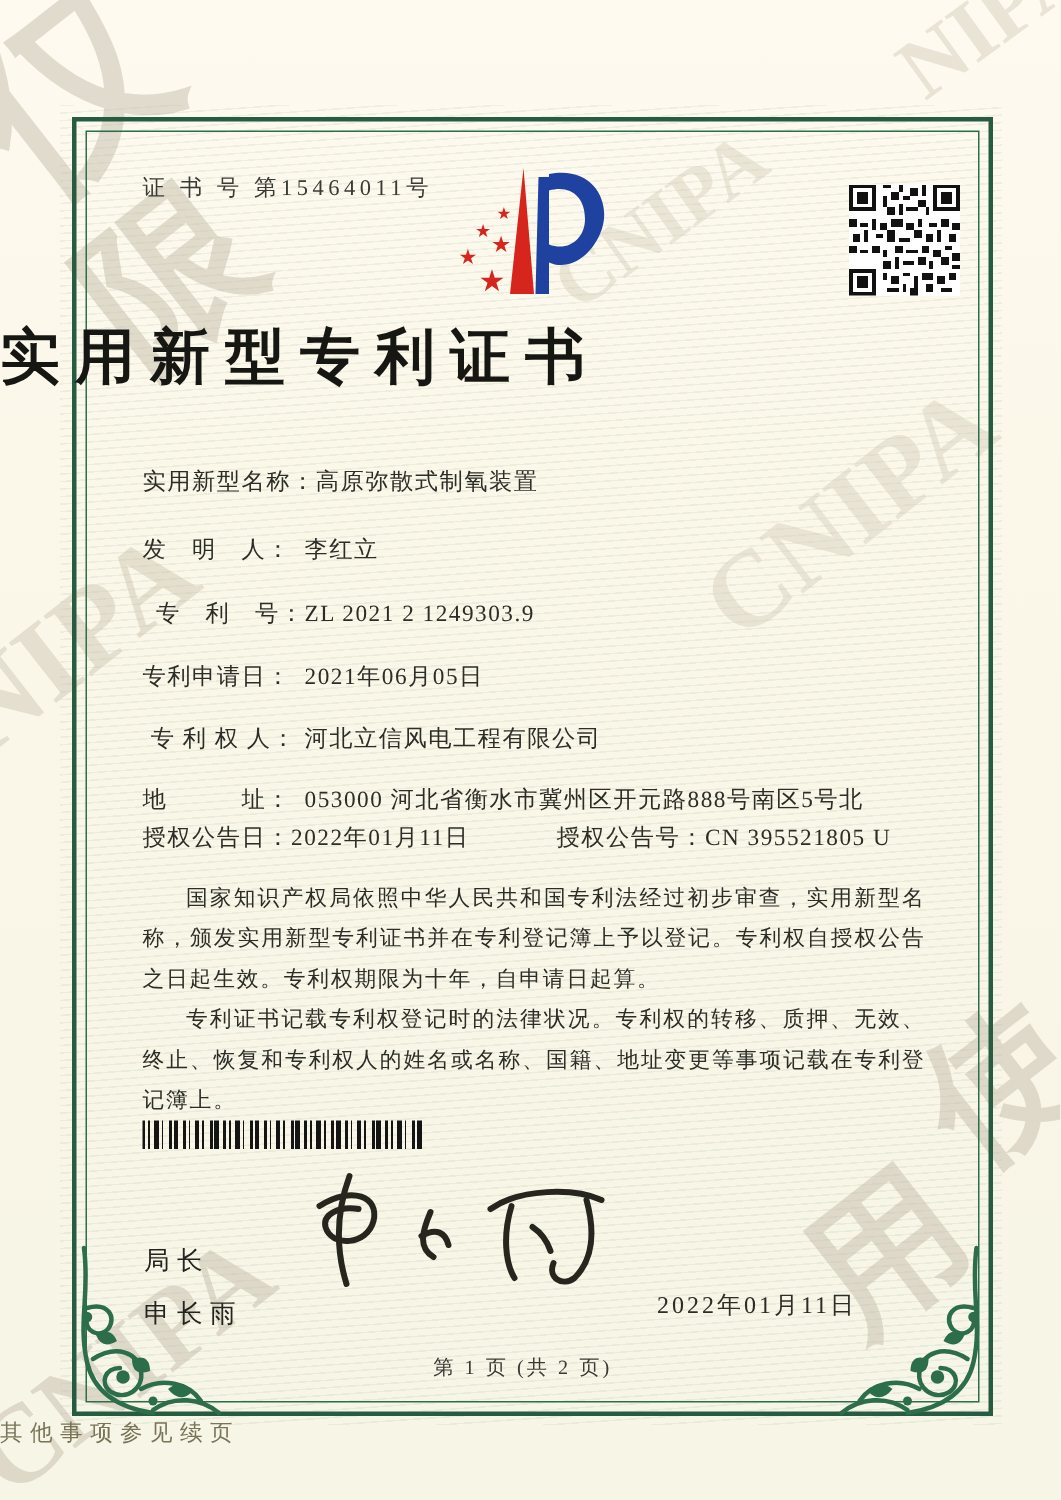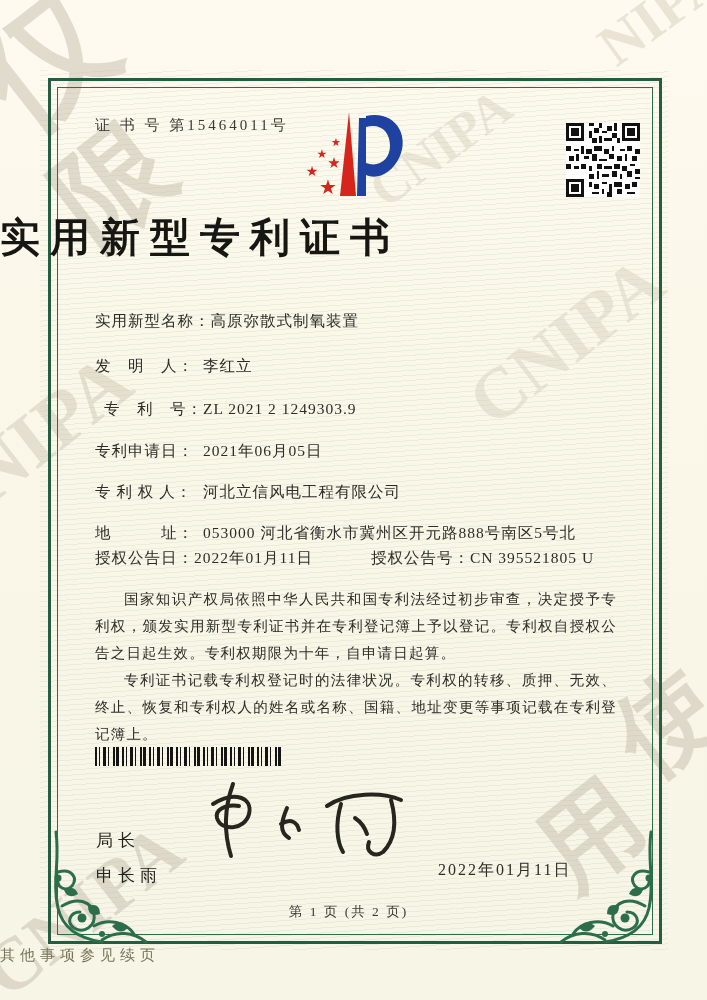--- a/index.html
+++ b/index.html
@@ -212,33 +212,33 @@
     </div>
     <div class="fieldrow" style="top:340px;">
       <span class="lab">发　明　人：</span><span>李红立</span>
     </div>
     <div class="fieldrow" style="top:383px;text-align:right;">
       <span class="lab">专　利　号：</span><span>ZL 2021 2 1249303.9</span>
     </div>
     <div class="fieldrow" style="top:425px;">
       <span class="lab">专利申请日：</span><span>2021年06月05日</span>
     </div>
-    <div class="fieldrow" style="top:466px;">
+    <div class="fieldrow" style="top:466px;text-align:center;">
       <span class="lab">专 利 权 人：</span><span>河北立信风电工程有限公司</span>
     </div>
     <div class="fieldrow" style="top:507px;">
       <span class="lab">地　　　址：</span><span>053000 河北省衡水市冀州区开元路888号南区5号北</span>
     </div>
 
     <div class="grantrow">
       <span>授权公告日：</span><span>2022年01月11日</span><span class="grant-gap"></span><span>授权公告号：</span><span>CN 395521805 U</span>
     </div>
 
     <div class="paras">
-      <p>国家知识产权局依照中华人民共和国专利法经过初步审查，决定授予专利权，颁发实用新型专利证书并在专利登记簿上予以登记。专利权自授权公告之日起生效。专利权期限为十年，自申请日起算。</p>
+      <p>国家知识产权局依照中华人民共和国专利法经过初步审查，实用新型名称，颁发实用新型专利证书并在专利登记簿上予以登记。专利权自授权公告之日起生效。专利权期限为十年，自申请日起算。</p>
       <p>专利证书记载专利权登记时的法律状况。专利权的转移、质押、无效、终止、恢复和专利权人的姓名或名称、国籍、地址变更等事项记载在专利登记簿上。</p>
     </div>
 
     <div class="barcode"></div>
 
     <div class="signer">
       <div>局长</div>
       <div>申长雨</div>
     </div>
 

